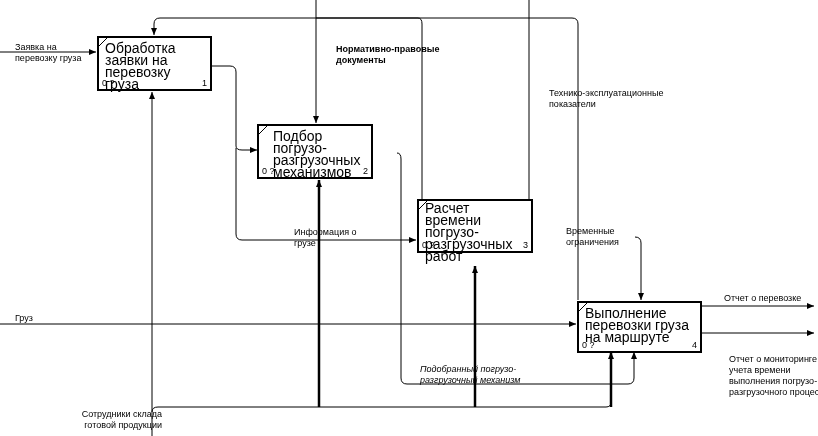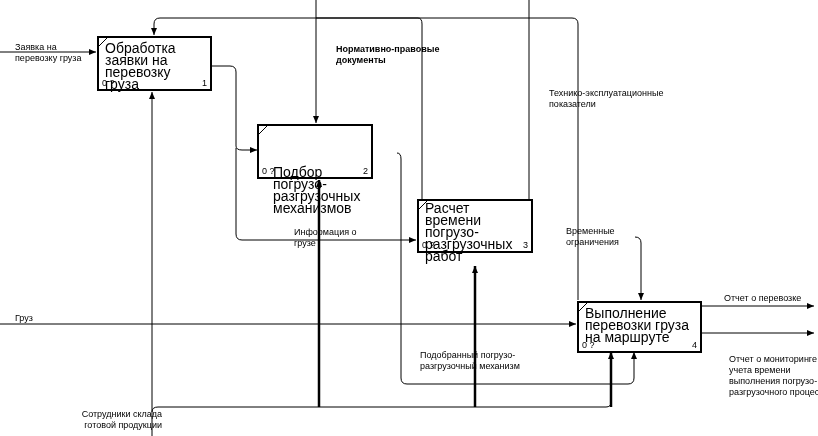--- a/index.html
+++ b/index.html
@@ -65,21 +65,21 @@
     </svg>
   <div class="title">Обработка заявки на перевозку груза</div>
   <span class="cost">0 ?</span>
   <span class="num">1</span>
 </div>
 
 <div class="box" style="left:257px;top:124px;width:116px;height:55px;">
   <svg class="corner" viewBox="0 0 8 8">
       <path d="M0,8 L8,0" stroke="#000" stroke-width="1"></path>
     </svg>
-  <div class="title" style="padding:0 14px;margin-top:36px;">Подбор погрузо-разгрузочных механизмов</div>
+  <div class="title" style="padding:0 14px;">Подбор погрузо-разгрузочных механизмов</div>
   <span class="cost">0 ?</span>
   <span class="num">2</span>
 </div>
 
 <div class="box" style="left:417px;top:199px;width:116px;height:54px;">
   <svg class="corner" viewBox="0 0 8 8">
       <path d="M0,8 L8,0" stroke="#000" stroke-width="1"></path>
     </svg>
   <div class="title" style="top:1px;">Расчет времени погрузо-разгрузочных работ</div>
   <span class="cost">0 ?</span>
@@ -94,16 +94,16 @@
   <span class="cost">0 ?</span>
   <span class="num">4</span>
 </div>
 
 <div class="lbl" style="left:1px;top:42px;width:72px;white-space:normal;">Заявка на перевозку груза</div>
 <div class="lbl" style="left:322px;top:44px;width:110px;white-space:normal;font-weight:bold;">Нормативно-правовые документы</div>
 <div class="lbl" style="left:535px;top:88px;width:135px;white-space:normal;">Технико-эксплуатационные показатели</div>
 <div class="lbl" style="left:238px;top:227px;width:72px;white-space:normal;margin-left:42px;">Информация о грузе</div>
 <div class="lbl" style="left:552px;top:226px;width:66px;white-space:normal;">Временные ограничения</div>
 <div class="lbl" style="left:1px;top:313px;">Груз</div>
-<div class="lbl" style="left:406px;top:350px;width:112px;white-space:normal;">Подобранный погрузо-разгрузочный механизм</div>
+<div class="lbl" style="left:406px;top:364px;width:112px;white-space:normal;font-style:italic;">Подобранный погрузо-разгрузочный механизм</div>
 <div class="lbl" style="left:56px;top:409px;width:92px;white-space:normal;text-align:right;">Сотрудники склада готовой продукции</div>
 <div class="lbl" style="left:710px;top:293px;">Отчет о перевозке</div>
 <div class="lbl" style="left:715px;top:354px;width:103px;white-space:normal;">Отчет о мониторинге и учета времени выполнения погрузо-разгрузочного процесса</div>
 
 </body></html>

